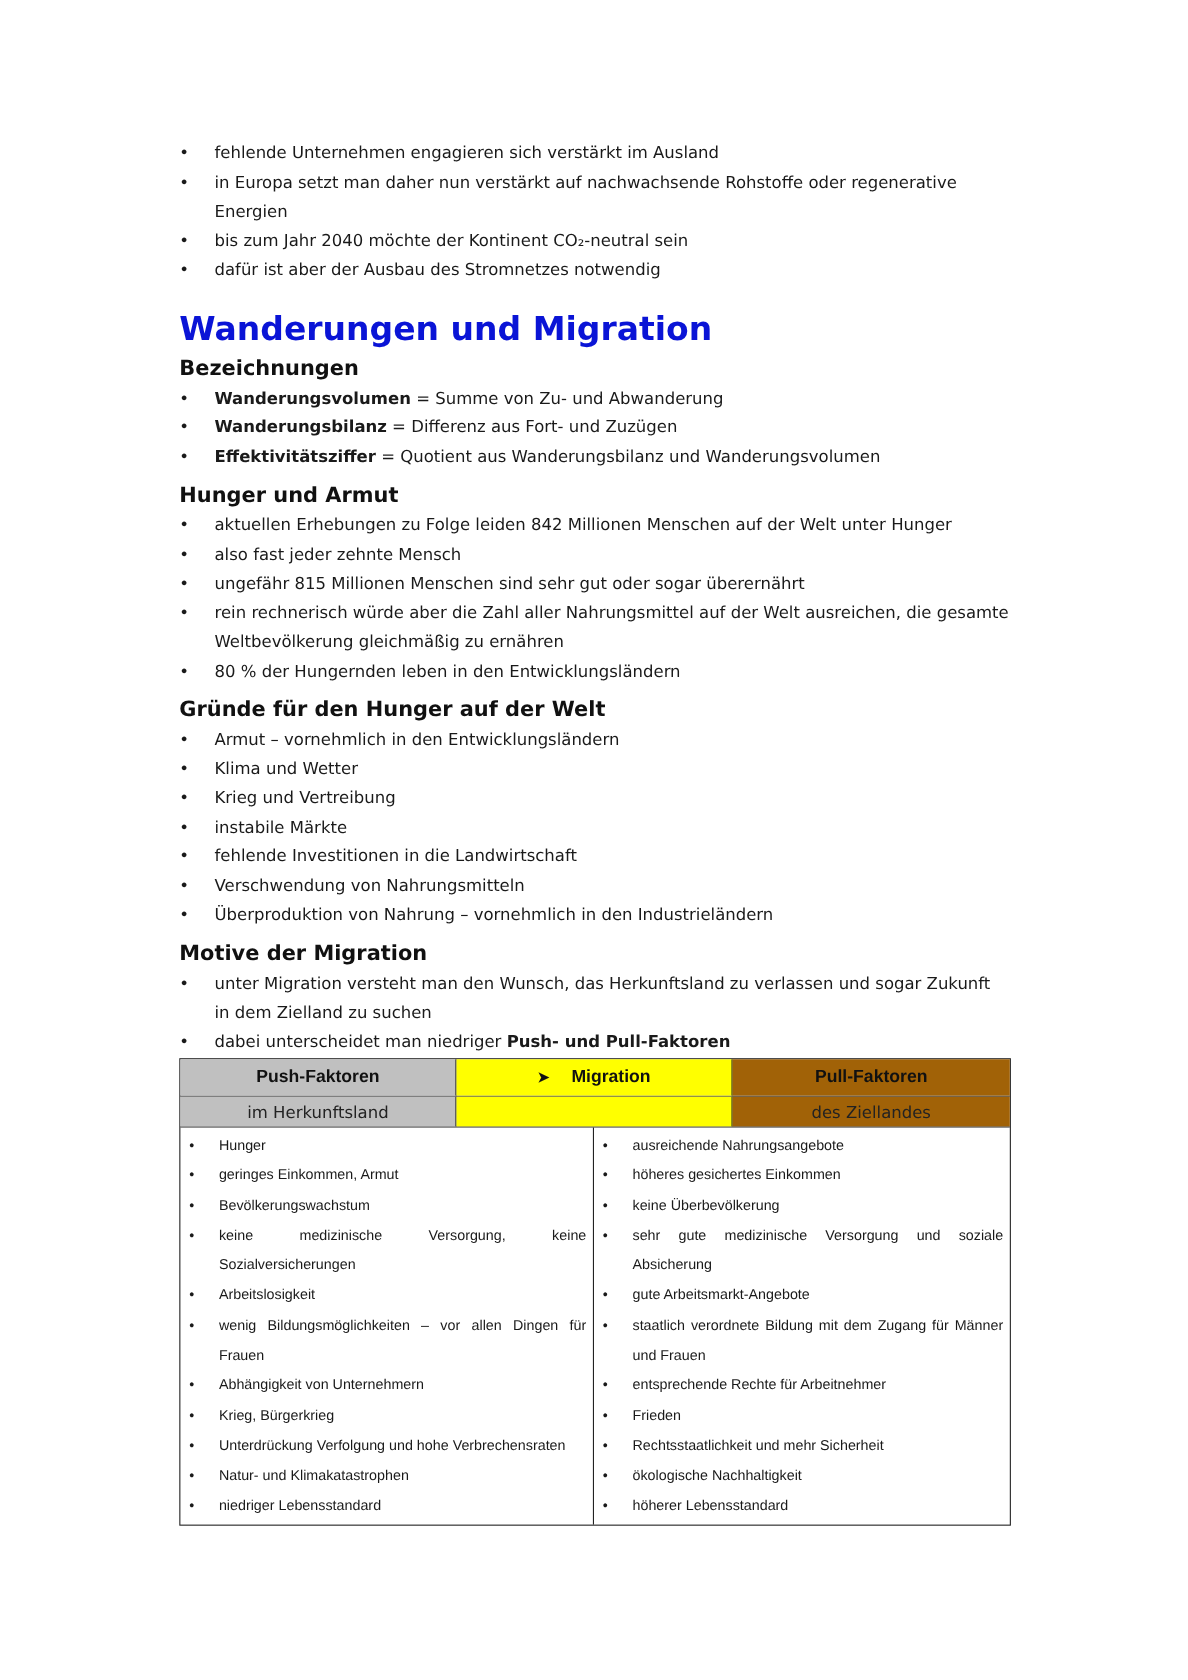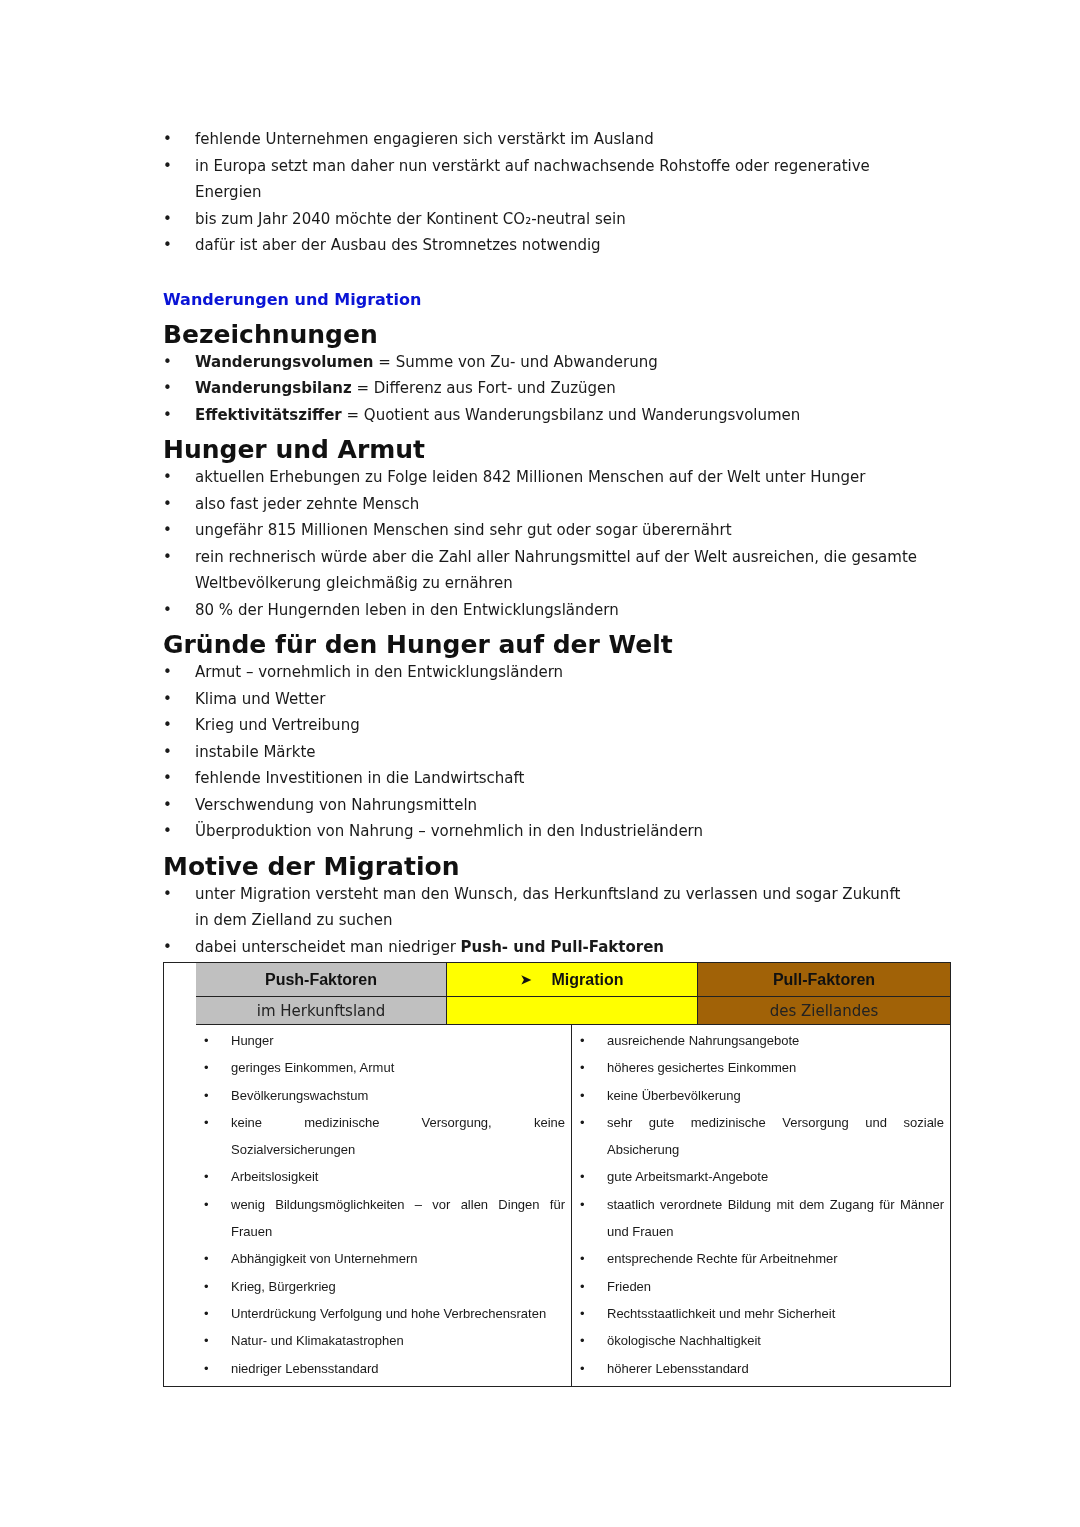--- a/index.html
+++ b/index.html
@@ -3,30 +3,30 @@
 <meta charset="utf-8">
 <style>
   html, body { margin: 0; padding: 0; background: #ffffff; }
   body { width: 1080px; height: 1527px; position: relative; overflow: hidden;
          font-family: "DejaVu Sans", sans-serif; color: #1a1a1a; }
   .page { position: absolute; left: 163px; top: 126px; width: 754px; }
   ul.blist { list-style: none; margin: 0; padding: 0; }
   ul.blist li { position: relative; padding-left: 32px; font-size: 15px; line-height: 26.5px; }
   ul.blist li .bullet { position: absolute; left: 0; top: 0; width: 10px; text-align: left; }
   ul.blist li.justify { text-align: justify; text-align-last: left; }
-  .h1 { font-family: "DejaVu Sans", sans-serif; font-weight: bold; font-size: 16px;
+  .h1 { font-family: "DejaVu Sans", sans-serif; font-weight: bold; font-size: 30px;
         color: #0a14d6; margin: 26px 0 0 0; line-height: 30px; }
-  .h2 { font-weight: bold; font-size: 25px; color: #111; margin: 0; line-height: 28px; }
+  .h2 { font-weight: bold; font-size: 19px; color: #111; margin: 0; line-height: 28px; }
   .h2.first { margin-top: 6px; }
   .h2.gap { margin-top: 8px; }
   b { font-weight: bold; }
   .section-list { margin-top: 3px; }
   
   .mig-table { margin-top: 2px; width: 754px; border: 1.5px solid #222; border-collapse: collapse;
-               font-family: "Liberation Sans", sans-serif; padding-left: 32px; }
+               font-family: "Liberation Sans", sans-serif; }
   .hdr-row { display: flex; height: 33px; border-bottom: 1.5px solid #222; }
   .sub-row { display: flex; height: 27px; border-bottom: 1.5px solid #222; justify-content: center; }
   .cell { box-sizing: border-box; display: flex; align-items: center; justify-content: center; }
   .c1 { width: 251px; background: #c0c0c0; border-right: 1.5px solid #222; }
   .c2 { width: 251px; background: #ffff00; border-right: 1.5px solid #222; }
   .c3 { flex: 1; background: #a16207; }
   .hdr-row .cell { font-weight: bold; font-size: 16px; color: #111; }
   .sub-row .cell { font-size: 15px; color: #222; font-family: "DejaVu Sans", sans-serif; }
   .arrow { display: inline-block; margin-right: 20px; font-size: 13px; }
   .body-row { display: flex; }

